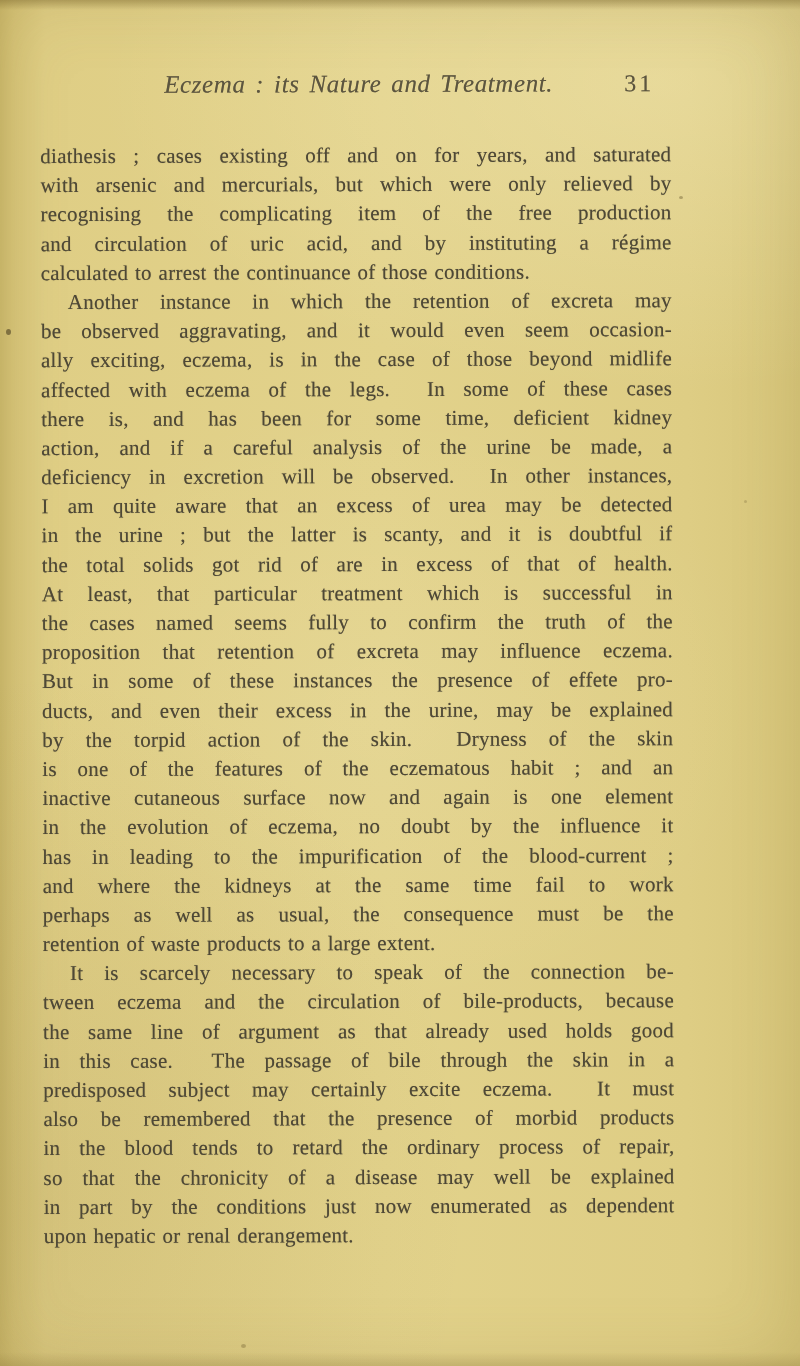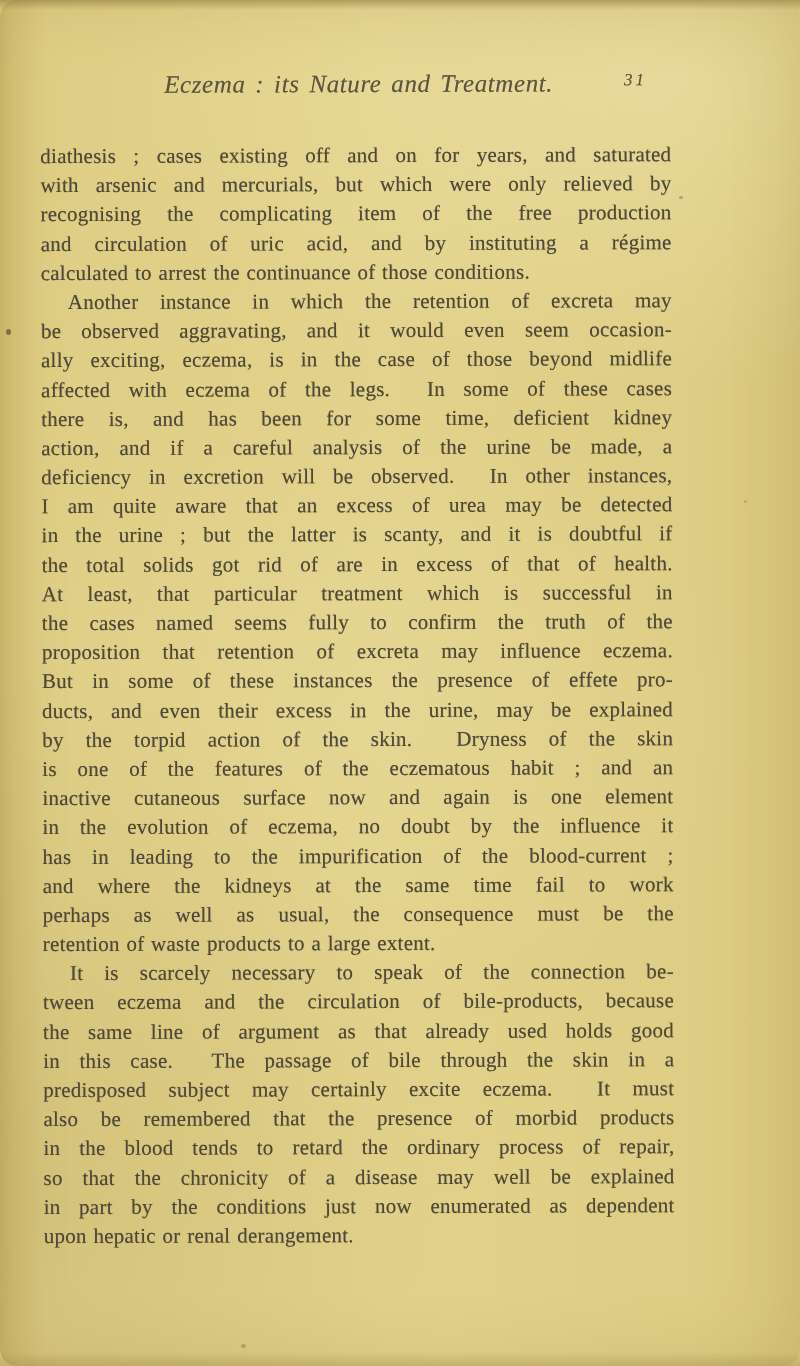--- a/index.html
+++ b/index.html
@@ -14,21 +14,20 @@
     position: relative;
     width: 800px;
     height: 1366px;
     font-family: "Liberation Serif", "DejaVu Serif", serif;
     background:
       radial-gradient(ellipse 900px 500px at 82% 6%, rgba(255,248,210,0.28), rgba(255,248,210,0) 62%),
       radial-gradient(ellipse 600px 760px at 6% 88%, rgba(118,95,38,0.10), rgba(118,95,38,0) 70%),
       radial-gradient(ellipse 520px 420px at 48% 52%, rgba(255,250,225,0.10), rgba(255,250,225,0) 75%),
       linear-gradient(90deg, #cdbb6e 0px, #d7c579 14px, #dfce85 45px, #e2d28b 48%, #decd84 86%, #d7c67b 100%);
     box-shadow: inset 0 0 70px rgba(138,114,48,0.20);
-    border-radius: 17px;
   }
   
   #book-page::before {
     content: "";
     position: absolute;
     left: 0; top: 0; right: 0;
     height: 10px;
     background: linear-gradient(180deg, rgba(122,102,44,0.45), rgba(122,102,44,0));
     pointer-events: none;
   }
@@ -58,25 +57,24 @@
     letter-spacing: 0.6px;
     word-spacing: 3px;
     color: var(--header-ink, #5c553f);
     text-shadow: 0 0 0.6px rgba(92,85,63,0.55);
     white-space: nowrap;
   }
   .page-number {
     position: absolute;
     left: 626px;
     top: 71px;
-    font-size: 17px;
+    font-size: 24px;
     letter-spacing: 3px;
     color: var(--header-ink, #5c553f);
     text-shadow: 0 0 0.6px rgba(92,85,63,0.55);
-    font-style: italic;
   }
   #body-text {
     position: absolute;
     left: 42px;
     top: 141px;
     width: 631px;
     font-size: 21px;
     letter-spacing: 0.25px;
     word-spacing: 1.2px;
     color: var(--ink, #4e4836);

